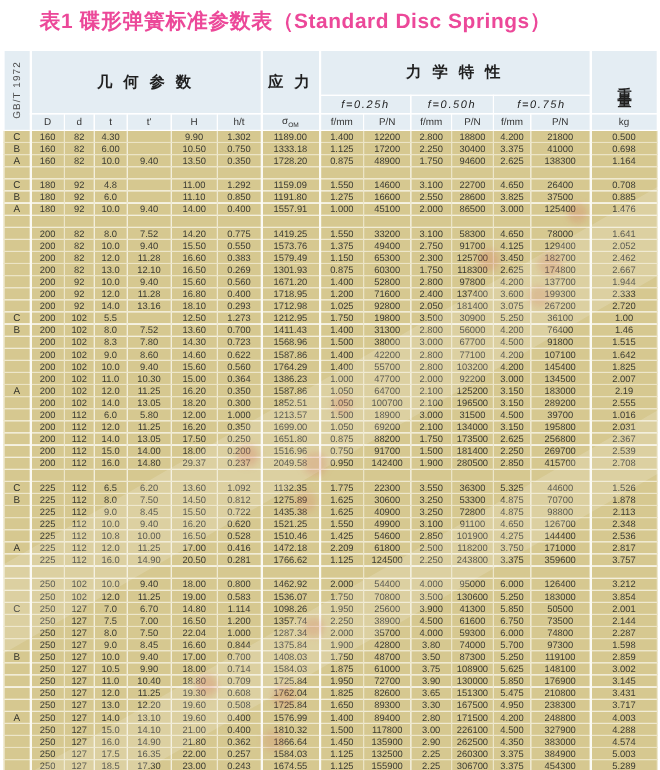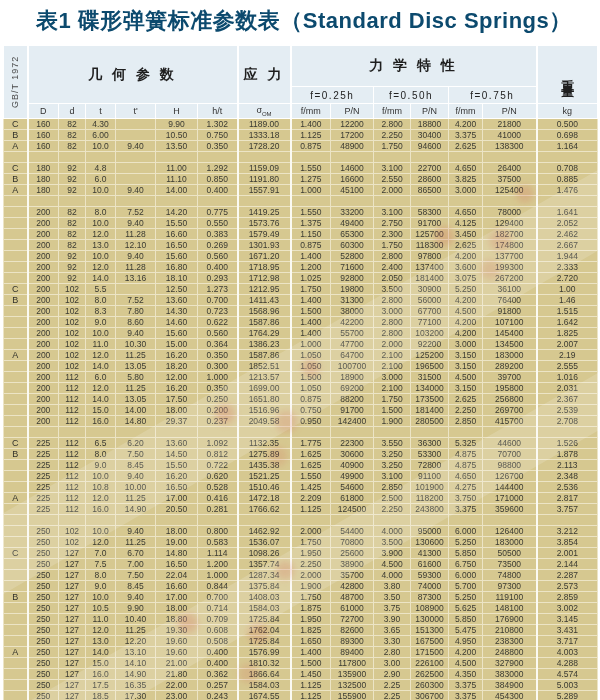--- a/index.html
+++ b/index.html
@@ -2,34 +2,34 @@
 <html><head>
 <meta charset="utf-8">
 <style>
   html,body{margin:0;padding:0;}
   body{
     width:600px;height:700px;position:relative;background:#ffffff;
     font-family:"Liberation Sans",sans-serif;overflow:hidden;
   }
   .title{
     position:absolute;left:36px;top:6px;width:560px;
-    font-size:22px;font-weight:bold;color:#0c4a6e;letter-spacing:0.5px;
+    font-size:19px;font-weight:bold;color:#ec4899;letter-spacing:0.5px;
     white-space:nowrap;
   }
   .tablewrap{position:absolute;left:3px;top:45px;width:594px;}
   table{
     border-collapse:collapse;table-layout:fixed;width:594px;
   }
   th,td{padding:0;overflow:hidden;white-space:nowrap;}
   thead th{
     background:#e4edf3;border:1px solid #ffffff;
     font-weight:normal;color:#2b2b2b;
   }
   tr.h1 th{height:40px;}
-  tr.h2 th{height:16px;font-size:10px;letter-spacing:1.5px;color:#222;}
+  tr.h2 th{height:16px;font-size:10px;letter-spacing:1.5px;color:#222;font-style:italic;}
   tr.h3 th{height:14px;font-size:9px;color:#333;}
   .grp{font-size:14px;font-weight:bold;letter-spacing:3px;color:#1f1f1f;}
   .gbt{background:#e4edf3;}
   .vert{
     writing-mode:vertical-rl;transform:rotate(180deg);
     font-size:9px;letter-spacing:1px;color:#4a4a4a;margin:0 auto;height:64px;
   }
   .wvert{
     writing-mode:vertical-rl;text-orientation:upright;
     font-size:13px;font-weight:bold;letter-spacing:7px;color:#1f1f1f;margin:0 auto;
@@ -840,21 +840,21 @@
           <td class="c4">8.45</td>
           <td class="c5">16.60</td>
           <td class="c6 sep">0.844</td>
           <td class="c7 sep">1375.84</td>
           <td class="c8">1.900</td>
           <td class="c9">42800</td>
           <td class="c10">3.80</td>
           <td class="c11">74000</td>
           <td class="c12">5.700</td>
           <td class="c13 sep">97300</td>
-          <td class="c14">2.573</td>
+          <td class="c14">1.598</td>
         </tr>
         <tr>
           <td class="c0 sep">B</td>
           <td class="c1">250</td>
           <td class="c2">127</td>
           <td class="c3">10.0</td>
           <td class="c4">9.40</td>
           <td class="c5">17.00</td>
           <td class="c6 sep">0.700</td>
           <td class="c7 sep">1408.03</td>

